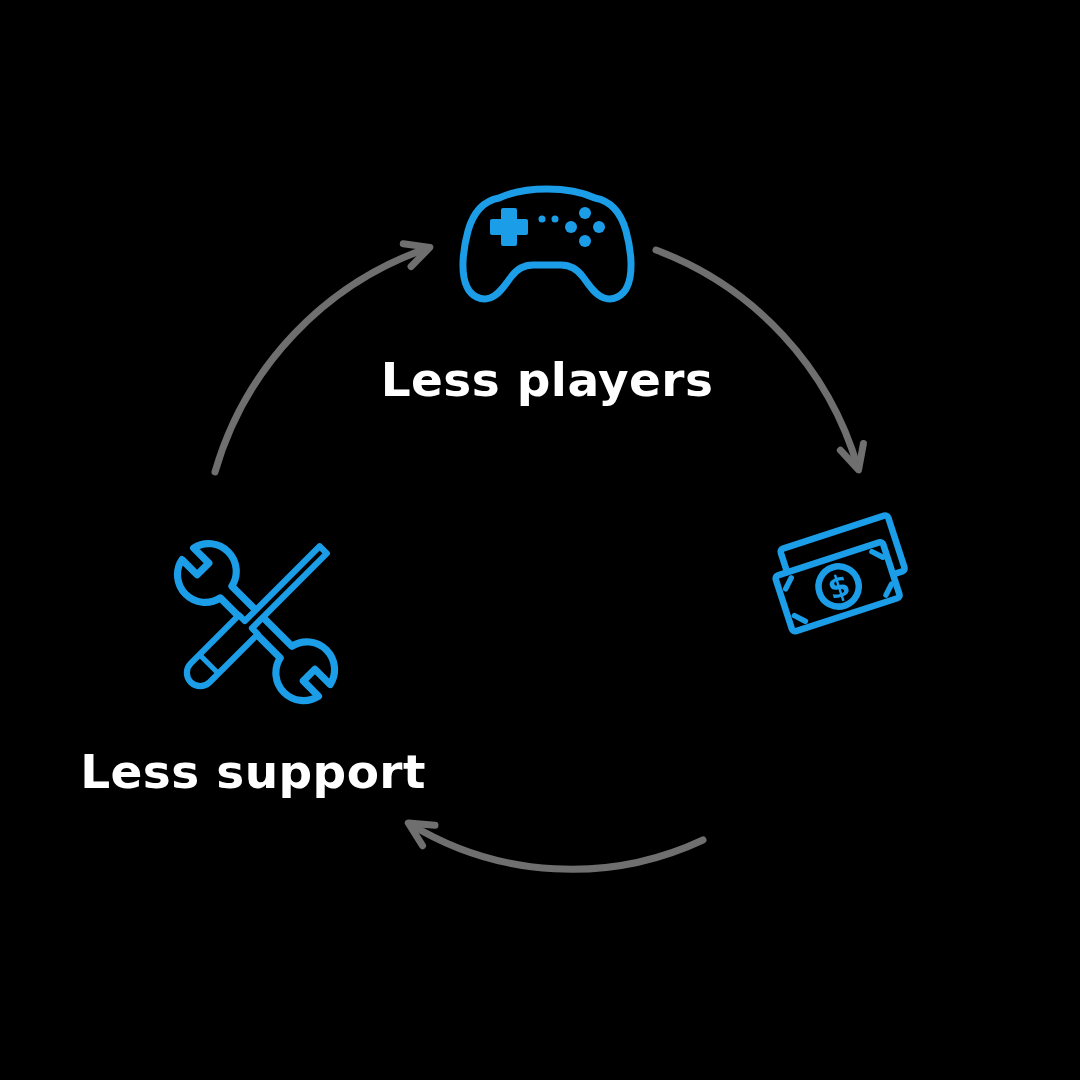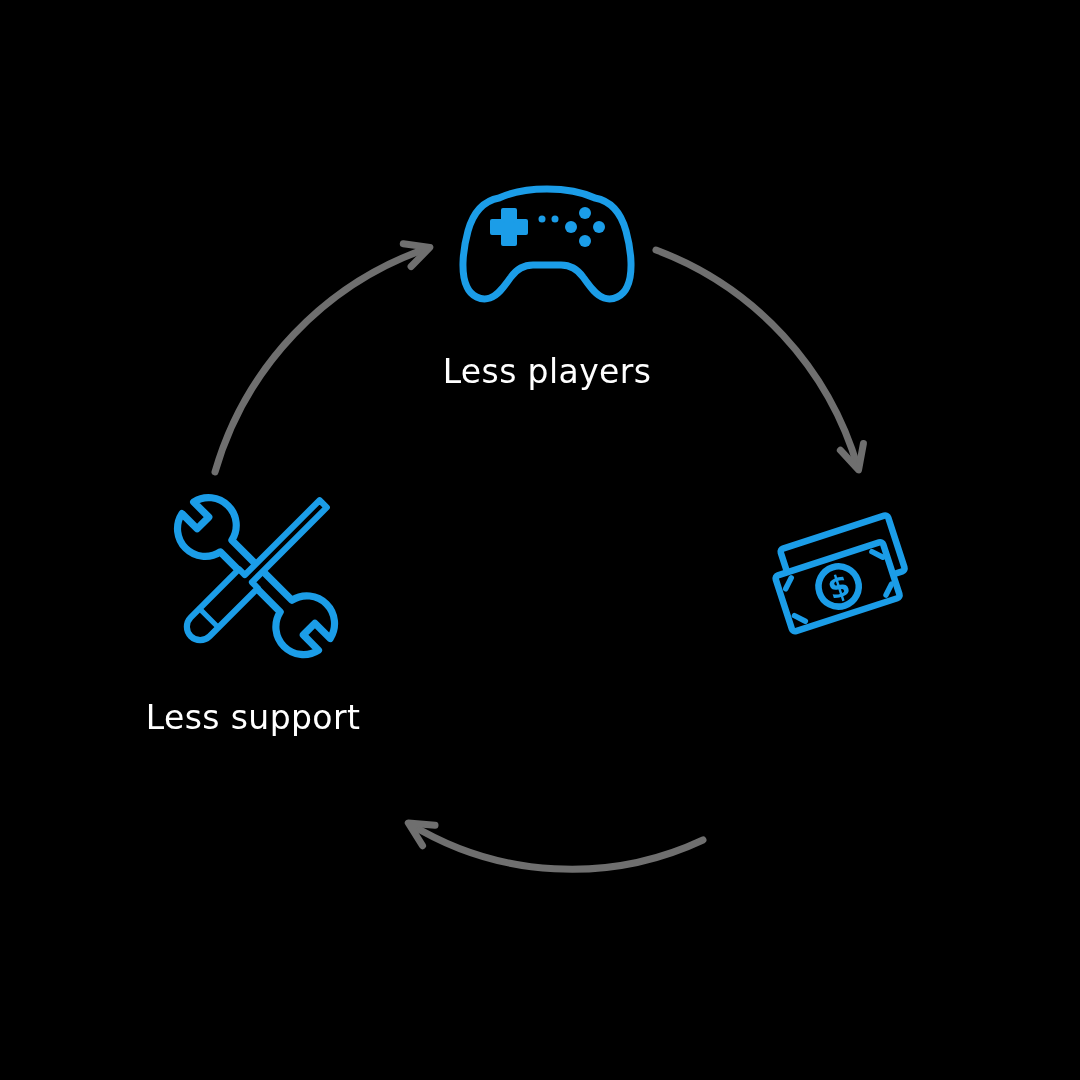--- a/index.html
+++ b/index.html
@@ -14,31 +14,31 @@
     width:1080px;height:1080px;
     background:var(--background,#000);
     overflow:hidden;
     font-family:"DejaVu Sans","Liberation Sans",sans-serif;
   }
   .arrows{position:absolute;inset:0;color:var(--arrow,#6f6f6f);}
   .node{position:absolute;display:flex;flex-direction:column;align-items:center;}
   .node .icon{color:var(--accent,#1b9de8);line-height:0;}
   .node .label{
     color:var(--text,#fff);
-    font-weight:400;
-    font-size:33px;
+    font-weight:700;
+    font-size:47px;
     letter-spacing:0.4px;
     white-space:nowrap;
     text-align:center;
   }
   .node-players{left:387px;top:180px;width:320px;}
   .node-players .label{margin-top:42px;}
   .node-resources{left:685px;top:505px;width:320px;}
   .node-resources .label{margin-top:50px;}
-  .node-support{left:93px;top:471px;width:320px;}
+  .node-support{left:93px;top:517px;width:320px;}
   .node-support .label{margin-top:22px;}
 </style>
 </head>
 <body>
 
 <div class="canvas">
 
   <svg class="arrows" width="1080" height="1080" viewBox="0 0 1080 1080">
     <defs>
       <marker id="arrowhead" markerUnits="userSpaceOnUse" markerWidth="44" markerHeight="44" refX="30" refY="22" orient="auto">

